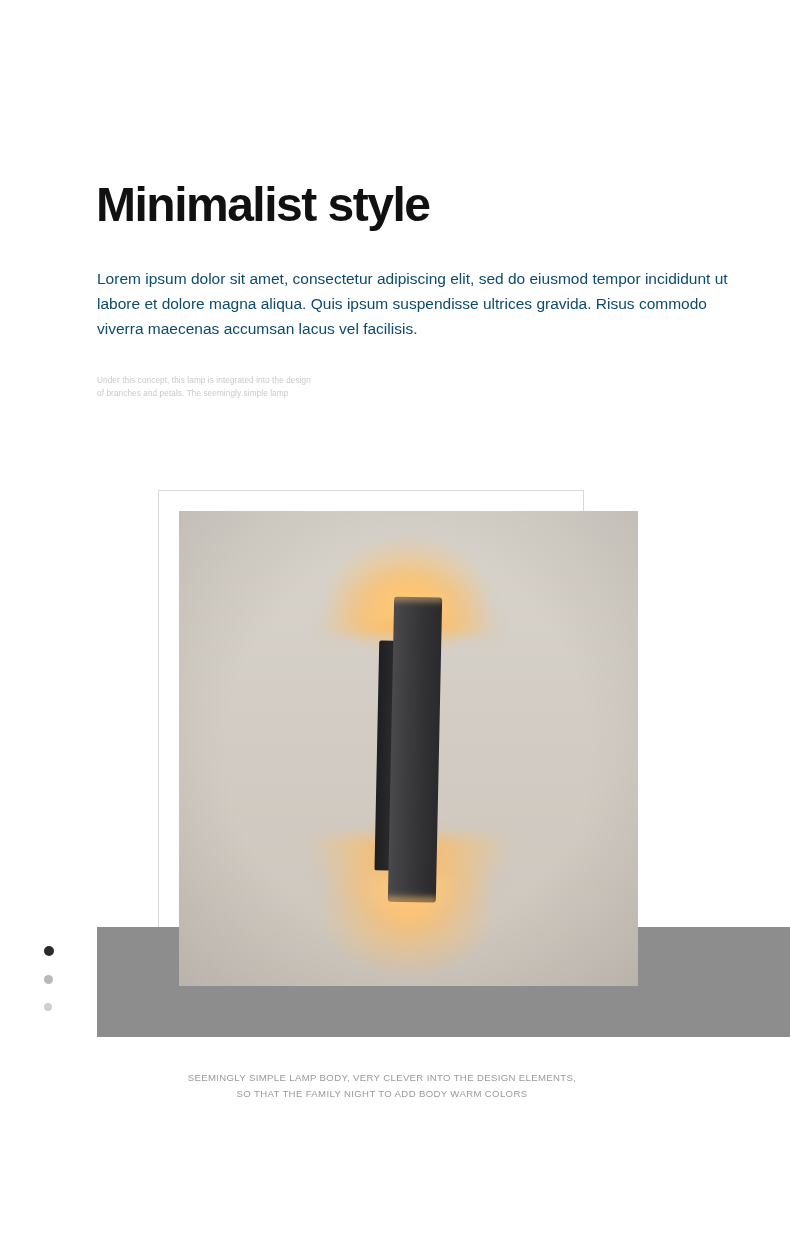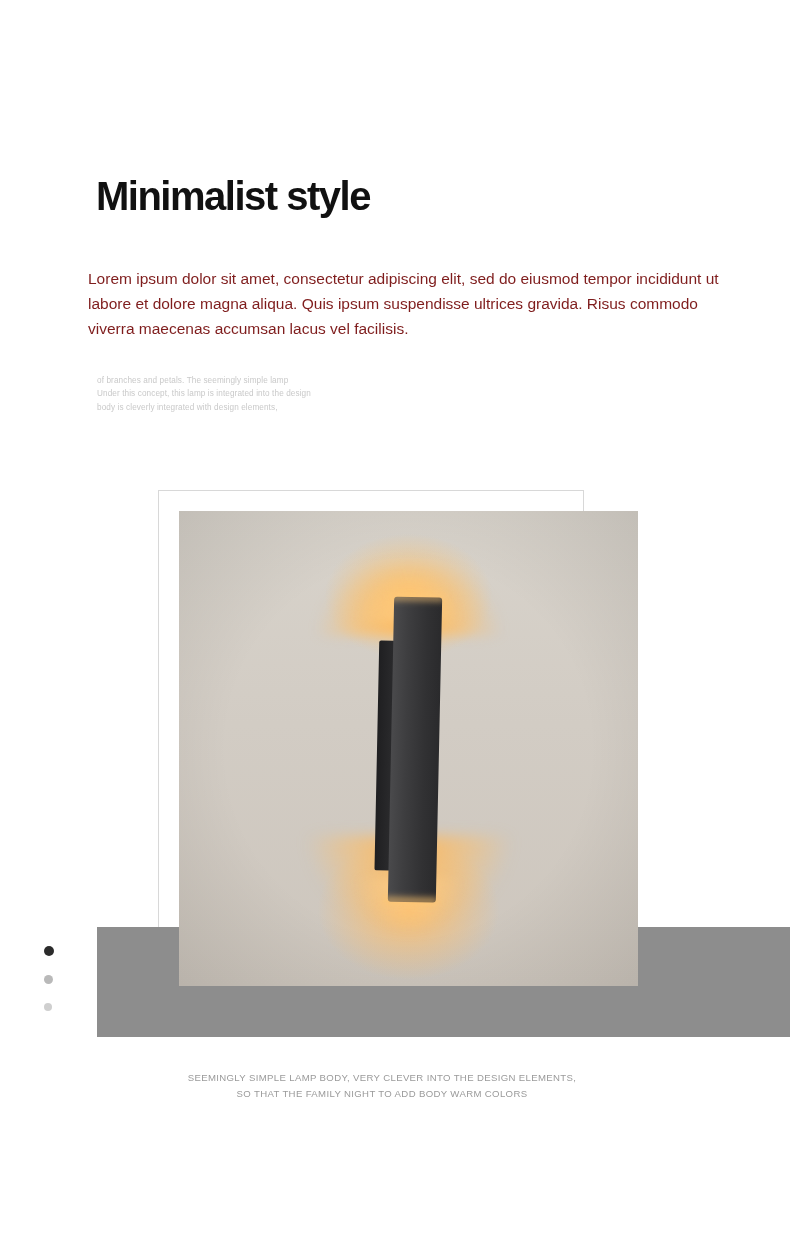--- a/index.html
+++ b/index.html
@@ -20,37 +20,37 @@
     width: 790px;
     height: 1238px;
     background: #ffffff;
   }
 
   
   .headline {
     position: absolute;
     left: 96px;
     top: 148px;
-    font-size: 40px;
+    font-size: 48px;
     font-weight: 700;
     letter-spacing: -1.5px;
     color: #111111;
     line-height: 1.05;
     white-space: nowrap;
   }
 
   
   .lead {
     position: absolute;
-    left: 88px;
+    left: 97px;
     top: 250px;
     width: 636px;
     font-size: 15.5px;
     line-height: 1.62;
-    color: #7f1d1d;
+    color: #0c4a6e;
     font-weight: 400;
   }
 
   
   .fineprint {
     position: absolute;
     left: 97px;
     top: 374px;
     width: 420px;
     font-size: 8.2px;
@@ -231,23 +231,22 @@
 </head>
 <body>
 
 <div class="page">
 
   <h1 class="headline">Minimalist style</h1>
 
   <p class="lead">Lorem ipsum dolor sit amet, consectetur adipiscing elit, sed do eiusmod tempor incididunt ut labore et dolore magna aliqua. Quis ipsum suspendisse ultrices gravida. Risus commodo viverra maecenas accumsan lacus vel facilisis.</p>
 
   <div class="fineprint">
+    <div>Under this concept, this lamp is integrated into the design</div>
     <div>of branches and petals. The seemingly simple lamp</div>
-    <div>Under this concept, this lamp is integrated into the design</div>
-    <div>body is cleverly integrated with design elements,</div>
   </div>
 
   <div class="frame-outline"></div>
   <div class="grey-band"></div>
 
   <div class="photo">
     <div class="wall"></div>
     <div class="cone-up"></div>
     <div class="cone-up2"></div>
     <div class="cone-dn"></div>

